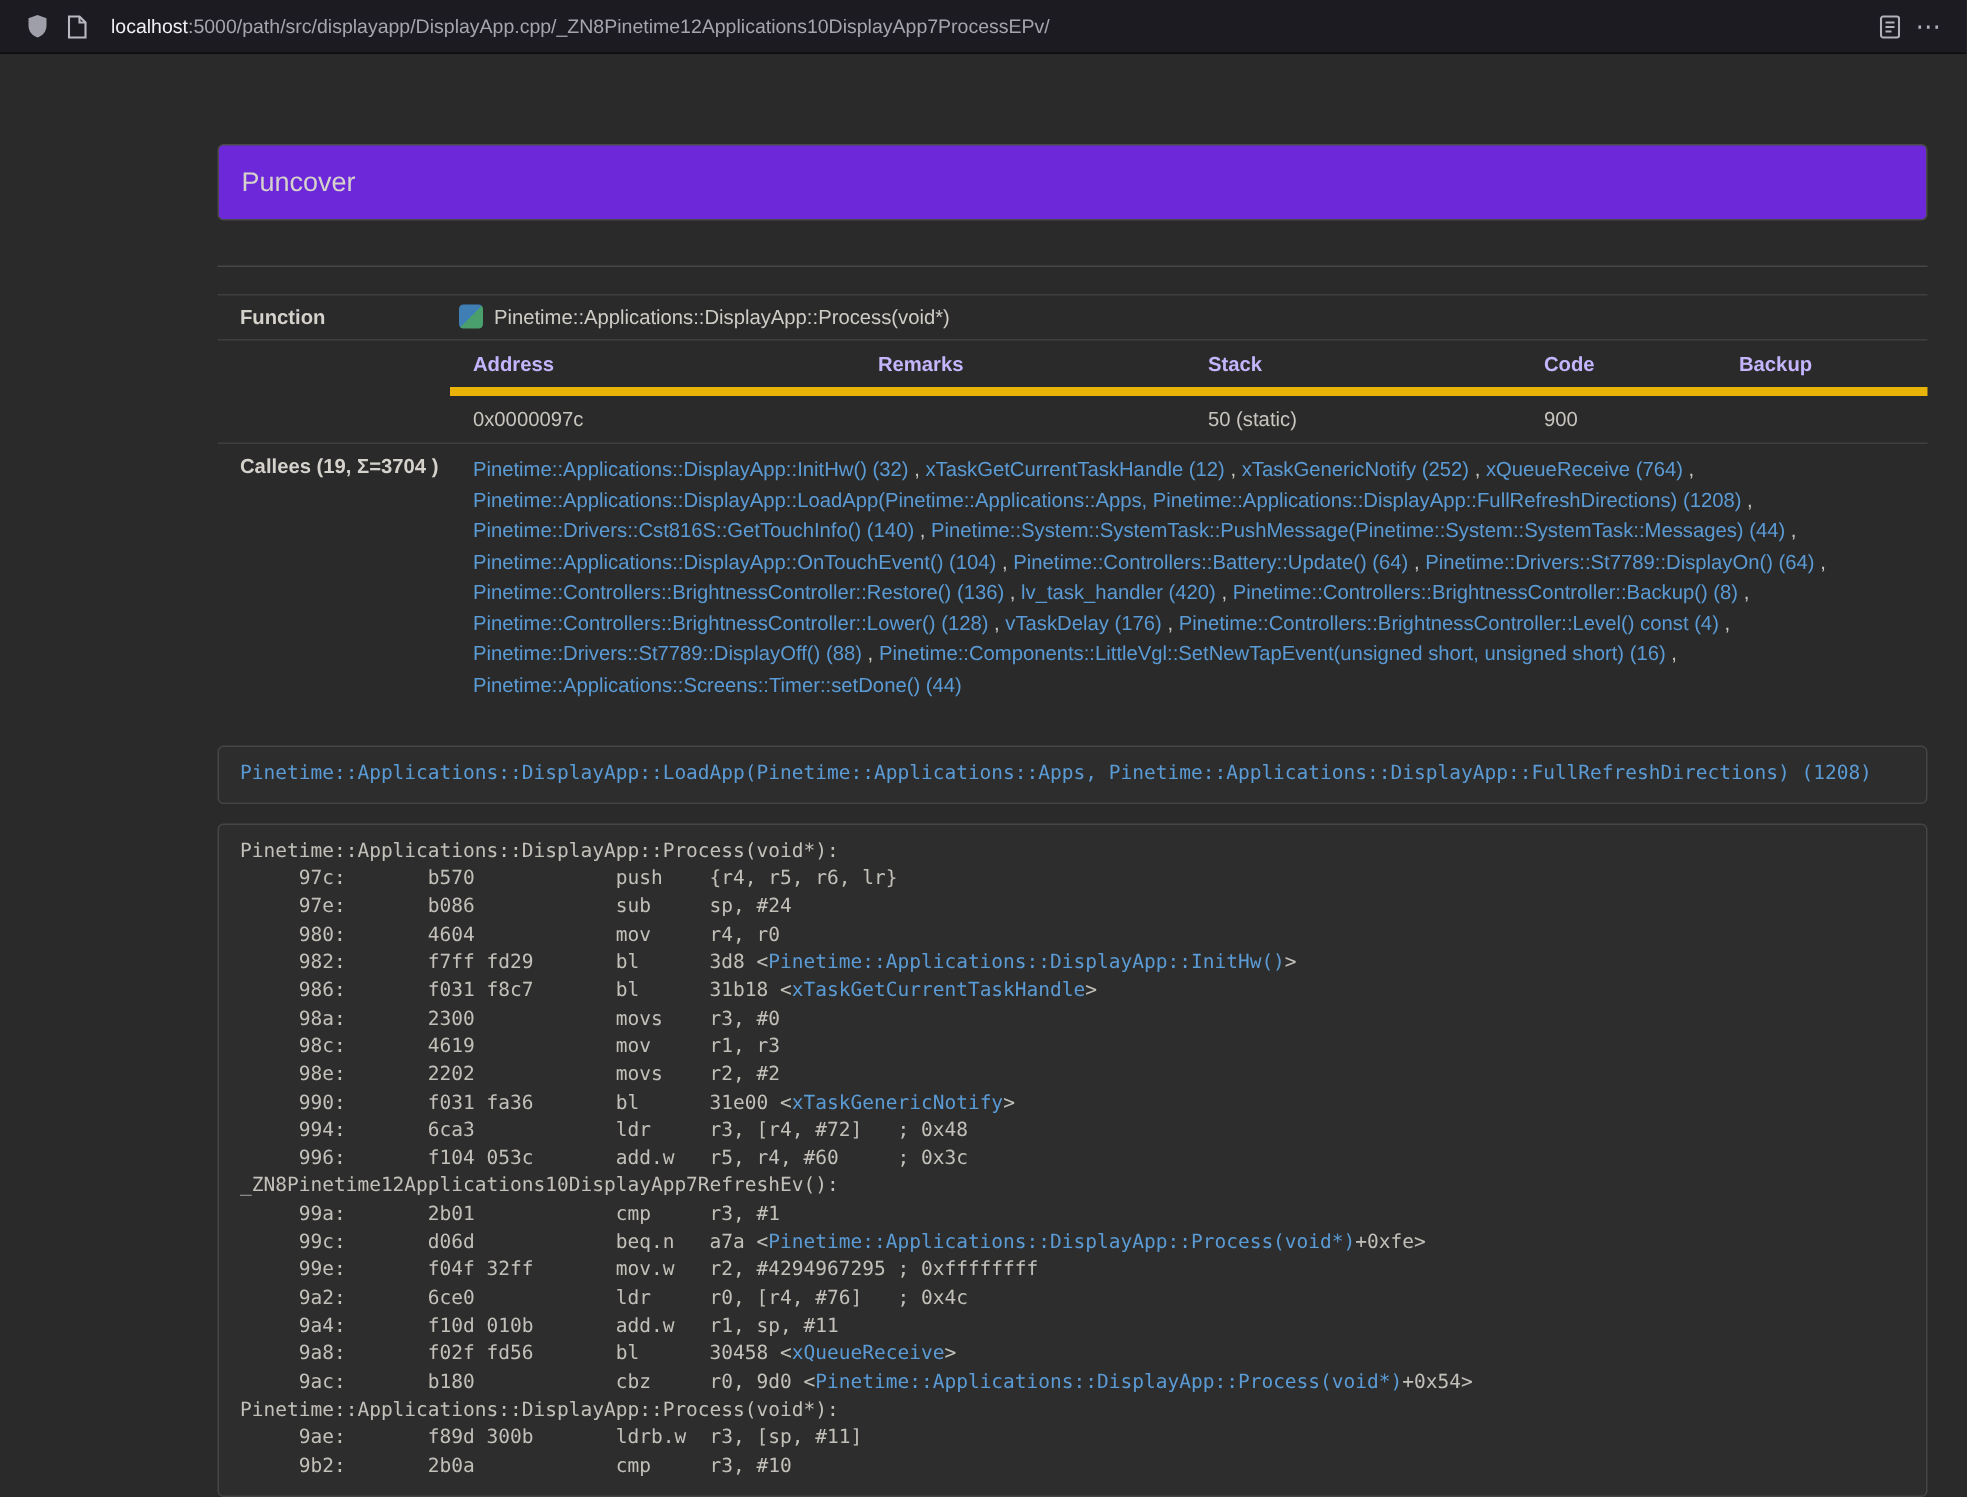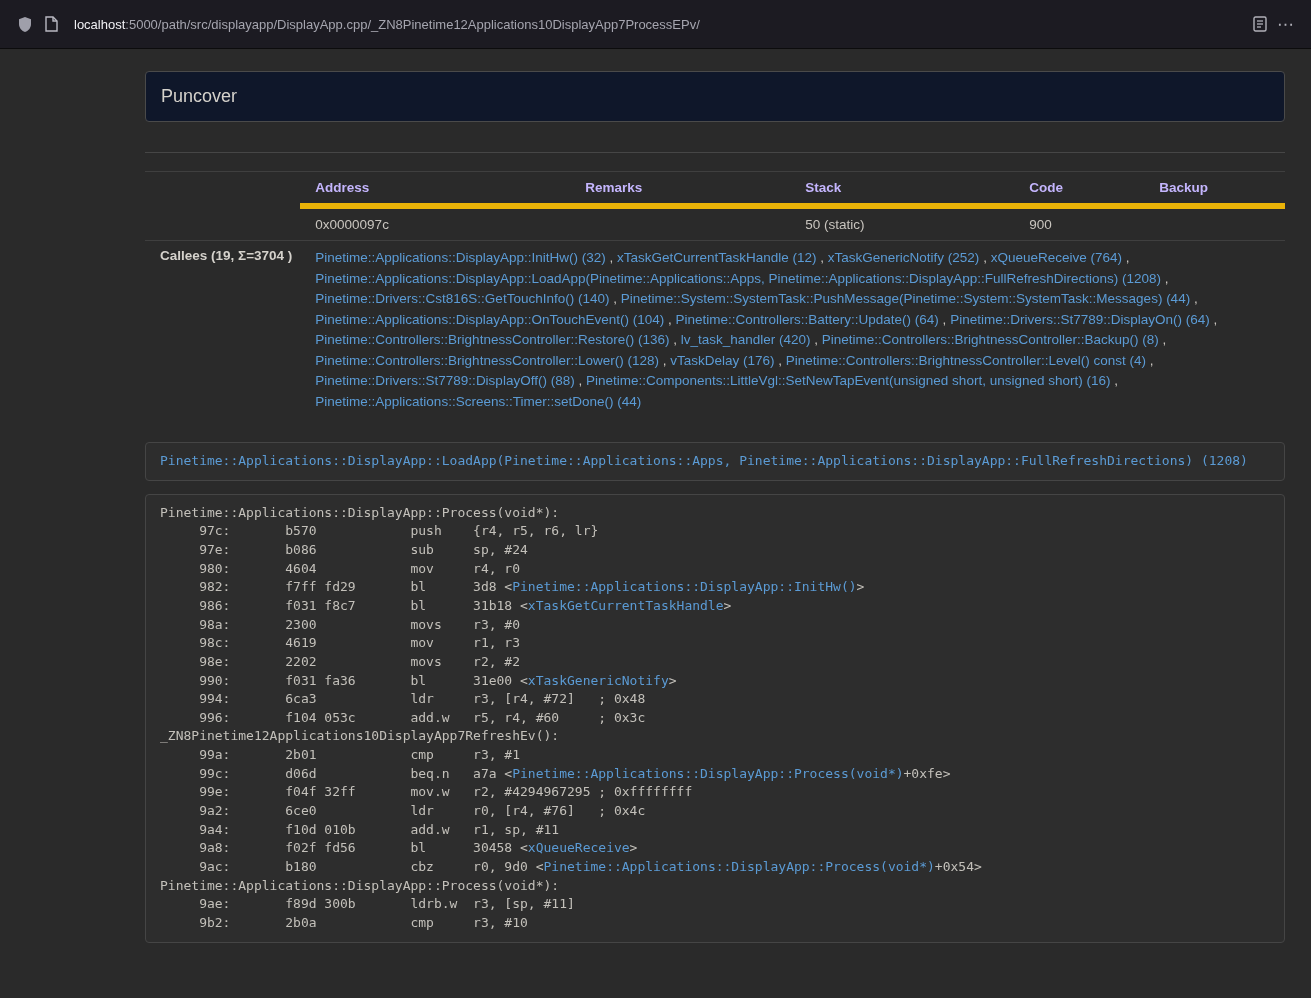--- a/index.html
+++ b/index.html
@@ -6,35 +6,35 @@
   html, body { background: #2a2a2a; }
   body {
     width: 1311px; height: 998px; overflow: hidden;
     font-family: "Liberation Sans", sans-serif;
     font-size: 13.5px; color: #c9c5bf;
   }
   a { color: #5b9bd5; text-decoration: none; cursor: pointer; }
 
   
   .topbar {
-    height: 49px; background: #1c1b22; border-bottom: 1px solid #0c0c0d;
+    height: 36px; background: #1c1b22; border-bottom: 1px solid #0c0c0d;
     display: flex; align-items: center; padding: 0 12px;
   }
   .tb-icon { display: inline-flex; align-items: center; justify-content: center;
     width: 26px; height: 26px; border-radius: 4px; flex: 0 0 auto; }
   .tb-icon svg { display: block; }
   .urlbar { flex: 1 1 auto; margin: 0 10px; font-size: 13px; white-space: nowrap; overflow: hidden; }
   .url-domain { color: #f0f0f4; }
   .url-rest { color: #a5a5af; }
   .meatball { color: #b1b1b9; font-size: 17px; letter-spacing: 1px; line-height: 1; }
 
   
   .container { width: 1140px; margin-left: 145px; }
 
-  .panel { margin-top: 22px; background: #0f172a; border: 1px solid #4a4a4a; border-radius: 4px; }
+  .panel { margin-top: 60px; background: #6d28d9; border: 1px solid #4a4a4a; border-radius: 4px; }
   .panel-heading { padding: 14px 15px; }
   .panel-title { font-size: 18px; font-weight: normal; color: #d5d2cc; }
 
   hr.rule { border: 0; border-top: 1px solid #464646; margin: 30px 0 18px; }
 
   .breadcrumb { padding: 0 0 13px 9px; }
   .muted { color: #98948e; }
 
   
   table.main { width: 100%; border-collapse: collapse; }
@@ -111,20 +111,26 @@
       <span class="panel-title">Puncover</span>
     </div>
   </div>
 
   <hr class="rule">
 
 
   <table class="main">
     <tbody>
       <tr>
+        <th>Function</th>
+        <td class="symbol-cell">
+          <span class="sym-icon"></span><span>Pinetime::Applications::DisplayApp::Process(void*)</span>
+        </td>
+      </tr>
+      <tr>
         <th></th>
         <td class="subtable-cell">
           <table class="inner">
             <thead>
               <tr>
                 <th class="col-address">Address</th>
                 <th class="col-remarks">Remarks</th>
                 <th class="col-stack">Stack</th>
                 <th class="col-code">Code</th>
                 <th class="col-static">Backup</th>

